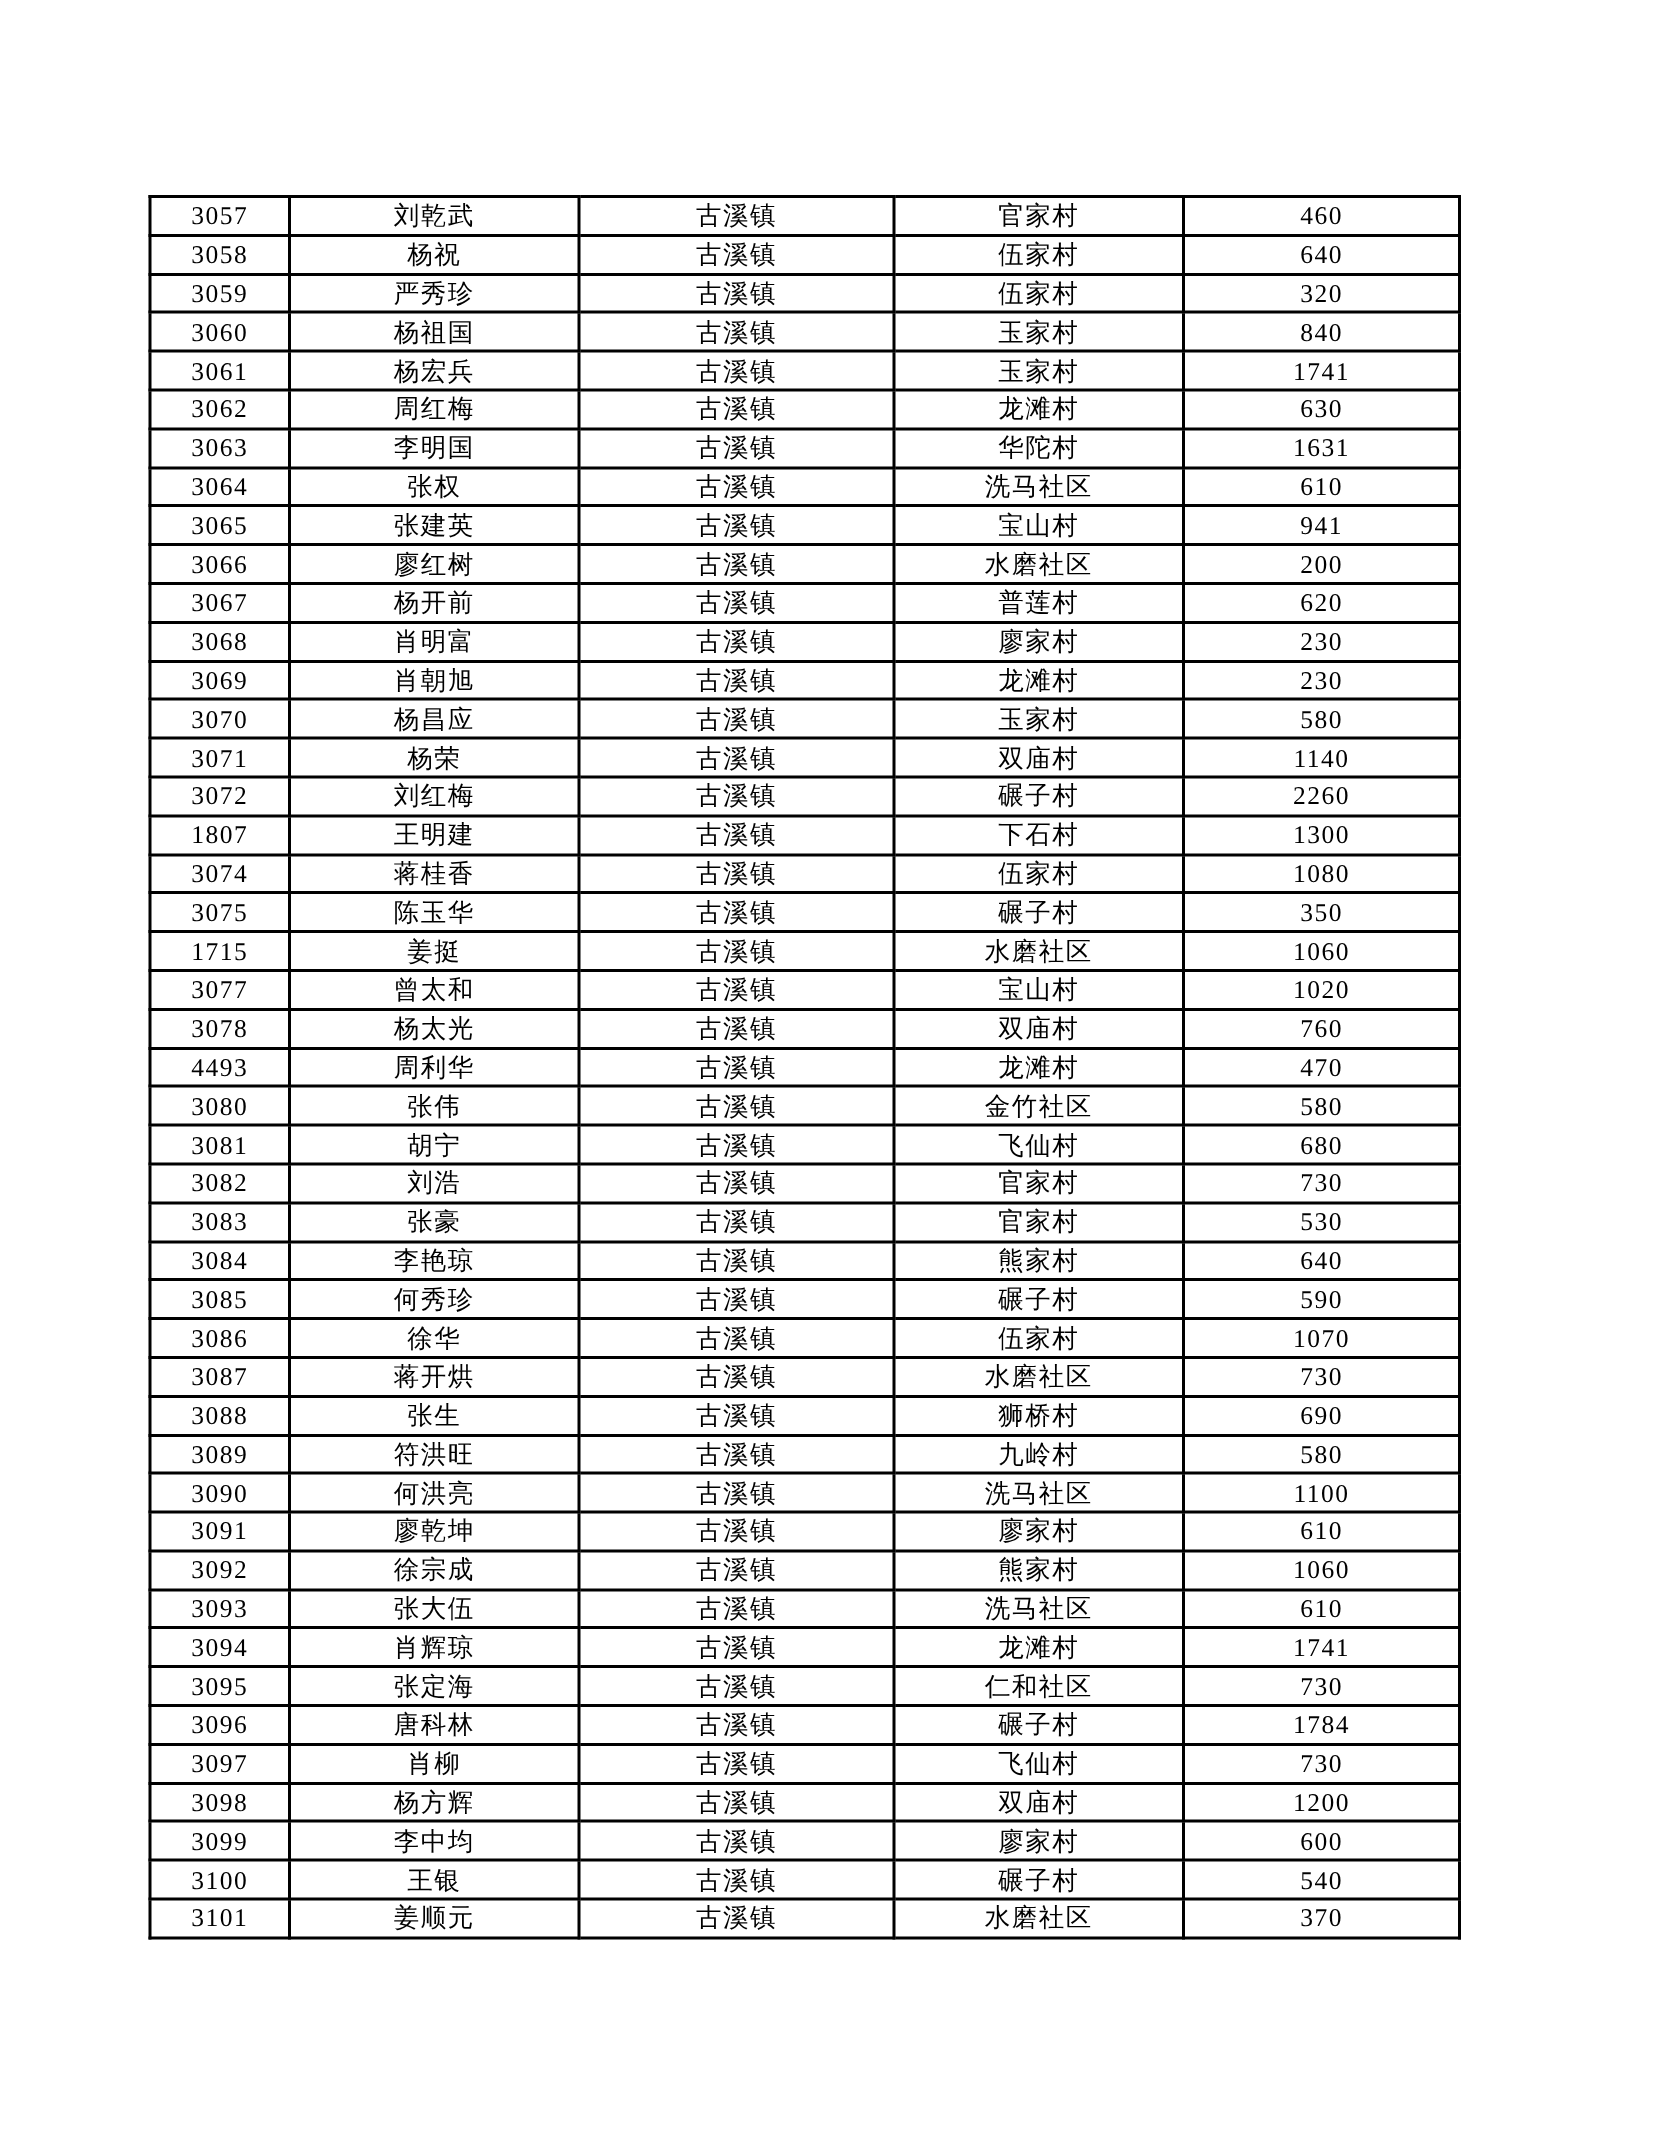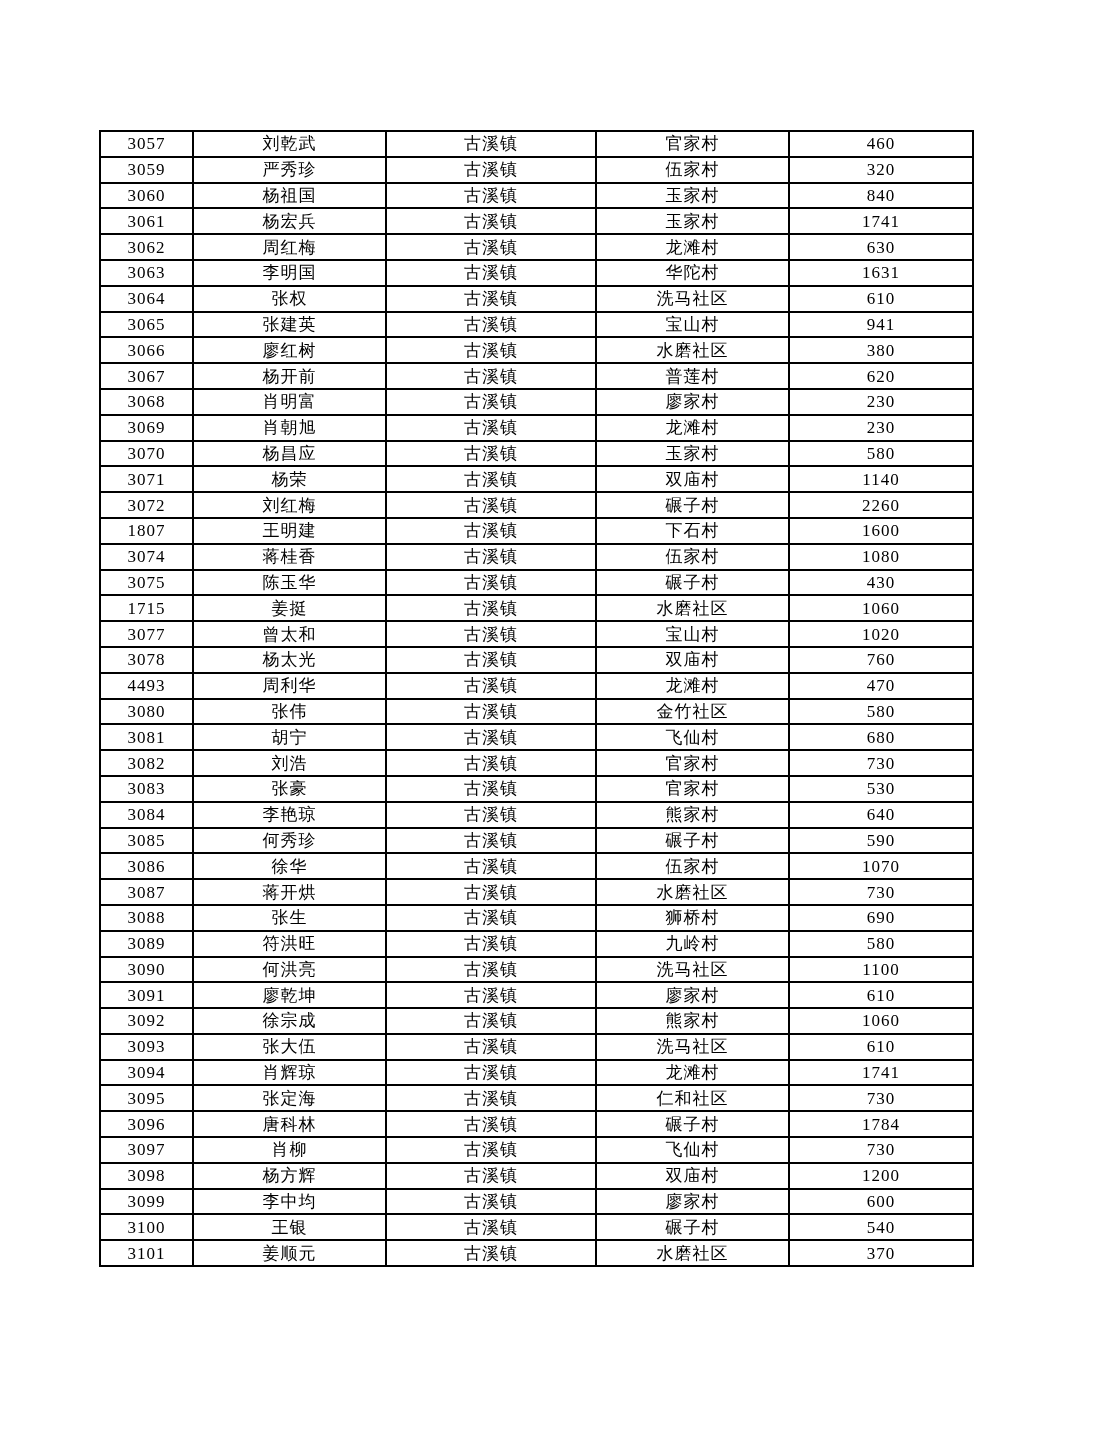--- a/index.html
+++ b/index.html
@@ -57,20 +57,27 @@
     </colgroup>
     <tbody>
         <tr>
           <td>3057</td>
           <td>刘乾武</td>
           <td>古溪镇</td>
           <td>官家村</td>
           <td>460</td>
         </tr>
         <tr>
+          <td>3058</td>
+          <td>杨祝</td>
+          <td>古溪镇</td>
+          <td>伍家村</td>
+          <td>640</td>
+        </tr>
+        <tr>
           <td>3059</td>
           <td>严秀珍</td>
           <td>古溪镇</td>
           <td>伍家村</td>
           <td>320</td>
         </tr>
         <tr>
           <td>3060</td>
           <td>杨祖国</td>
           <td>古溪镇</td>
@@ -110,21 +117,21 @@
           <td>张建英</td>
           <td>古溪镇</td>
           <td>宝山村</td>
           <td>941</td>
         </tr>
         <tr>
           <td>3066</td>
           <td>廖红树</td>
           <td>古溪镇</td>
           <td>水磨社区</td>
-          <td>380</td>
+          <td>200</td>
         </tr>
         <tr>
           <td>3067</td>
           <td>杨开前</td>
           <td>古溪镇</td>
           <td>普莲村</td>
           <td>620</td>
         </tr>
         <tr>
           <td>3068</td>
@@ -159,35 +166,35 @@
           <td>刘红梅</td>
           <td>古溪镇</td>
           <td>碾子村</td>
           <td>2260</td>
         </tr>
         <tr>
           <td>1807</td>
           <td>王明建</td>
           <td>古溪镇</td>
           <td>下石村</td>
-          <td>1600</td>
+          <td>1300</td>
         </tr>
         <tr>
           <td>3074</td>
           <td>蒋桂香</td>
           <td>古溪镇</td>
           <td>伍家村</td>
           <td>1080</td>
         </tr>
         <tr>
           <td>3075</td>
           <td>陈玉华</td>
           <td>古溪镇</td>
           <td>碾子村</td>
-          <td>430</td>
+          <td>350</td>
         </tr>
         <tr>
           <td>1715</td>
           <td>姜挺</td>
           <td>古溪镇</td>
           <td>水磨社区</td>
           <td>1060</td>
         </tr>
         <tr>
           <td>3077</td>

